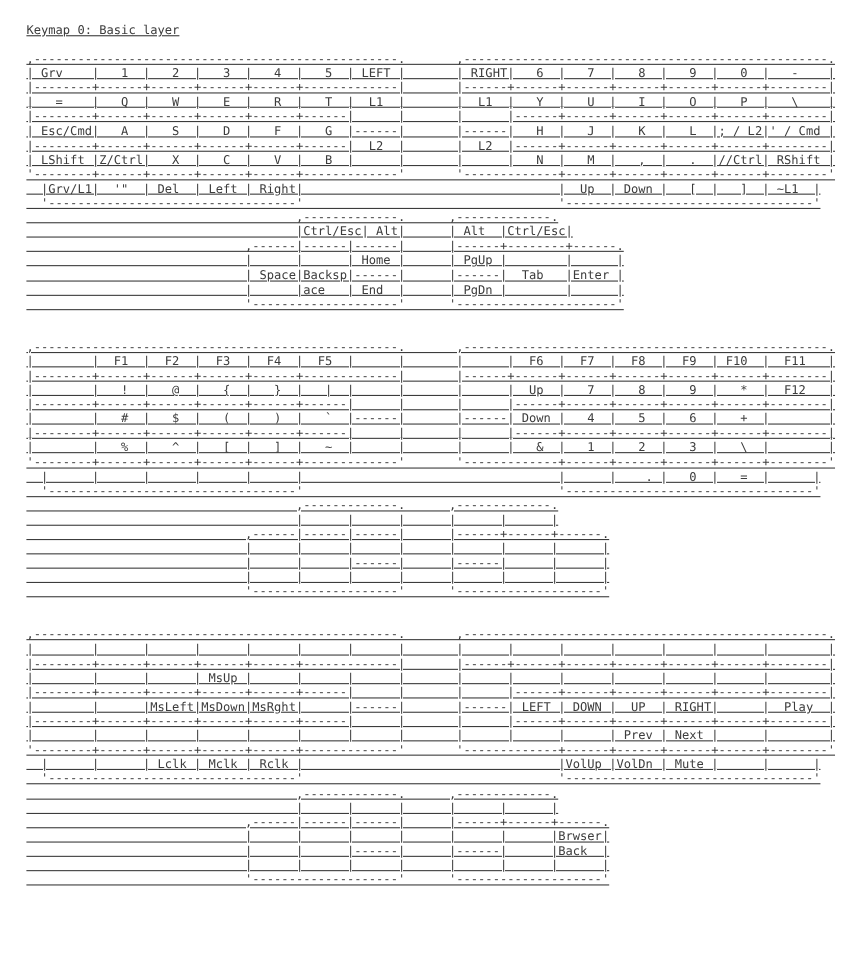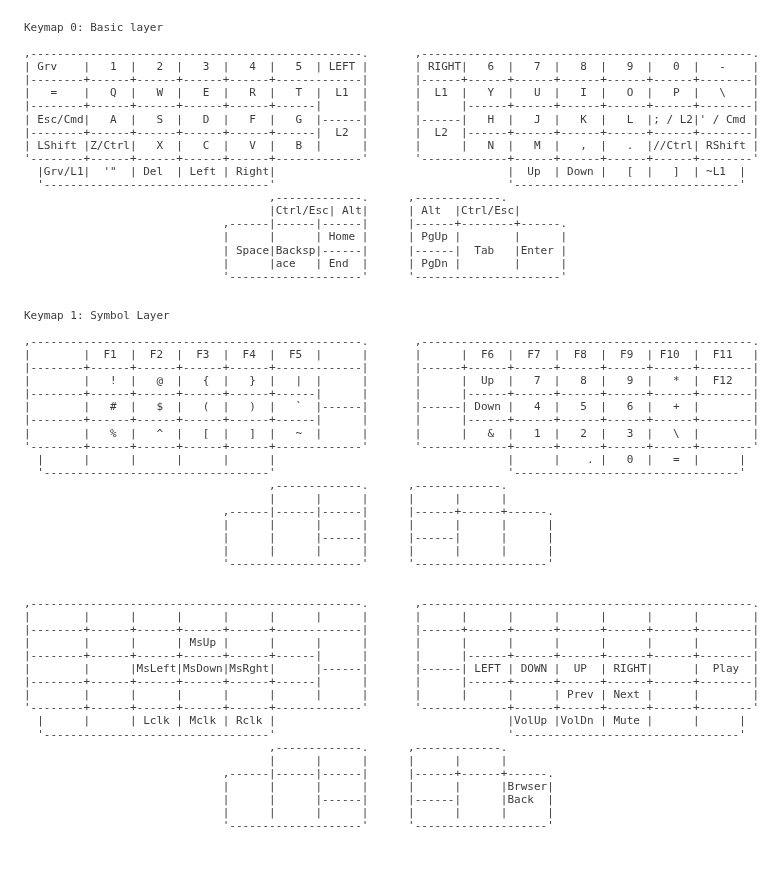--- a/index.html
+++ b/index.html
@@ -9,20 +9,21 @@
     box-sizing: border-box;
     background: #ffffff;
     overflow: hidden;
     padding: 21px 0 0 24px;
   }
   .doc {
     font-family: "DejaVu Sans Mono", "Liberation Mono", monospace;
     font-size: 11px;
     line-height: 13.1px;
     color: #3c3c3c;
+    text-decoration: underline;
   }
   .km-title {
     margin: 0;
     white-space: pre;
     font-weight: normal;
   }
   .km-art {
     margin: 13px 0 26px 0;
     white-space: pre;
     font-family: inherit;
@@ -51,21 +52,20 @@
                                      ,-------------.      ,-------------.
                                      |Ctrl/Esc| Alt|      | Alt  |Ctrl/Esc|
                               ,------|------|------|      |------+--------+------.
                               |      |      | Home |      | PgUp |        |      |
                               | Space|Backsp|------|      |------|  Tab   |Enter |
                               |      |ace   | End  |      | PgDn |        |      |
                               '--------------------'      '----------------------'</pre>
   </section>
 
   <section>
-    <div class="km-title">Keymap 1: Symbol Layer</div>
     <pre class="km-art">,--------------------------------------------------.       ,--------------------------------------------------.
 |        |  F1  |  F2  |  F3  |  F4  |  F5  |      |       |      |  F6  |  F7  |  F8  |  F9  | F10  |  F11   |
 |--------+------+------+------+------+-------------|       |------+------+------+------+------+------+--------|
 |        |   !  |   @  |   {  |   }  |   |  |      |       |      |  Up  |   7  |   8  |   9  |   *  |  F12   |
 |--------+------+------+------+------+------|      |       |      |------+------+------+------+------+--------|
 |        |   #  |   $  |   (  |   )  |   `  |------|       |------| Down |   4  |   5  |   6  |   +  |        |
 |--------+------+------+------+------+------|      |       |      |------+------+------+------+------+--------|
 |        |   %  |   ^  |   [  |   ]  |   ~  |      |       |      |   &amp;  |   1  |   2  |   3  |   \  |        |
 '--------+------+------+------+------+-------------'       '-------------+------+------+------+------+--------'
   |      |      |      |      |      |                                   |      |    . |   0  |   =  |      |

